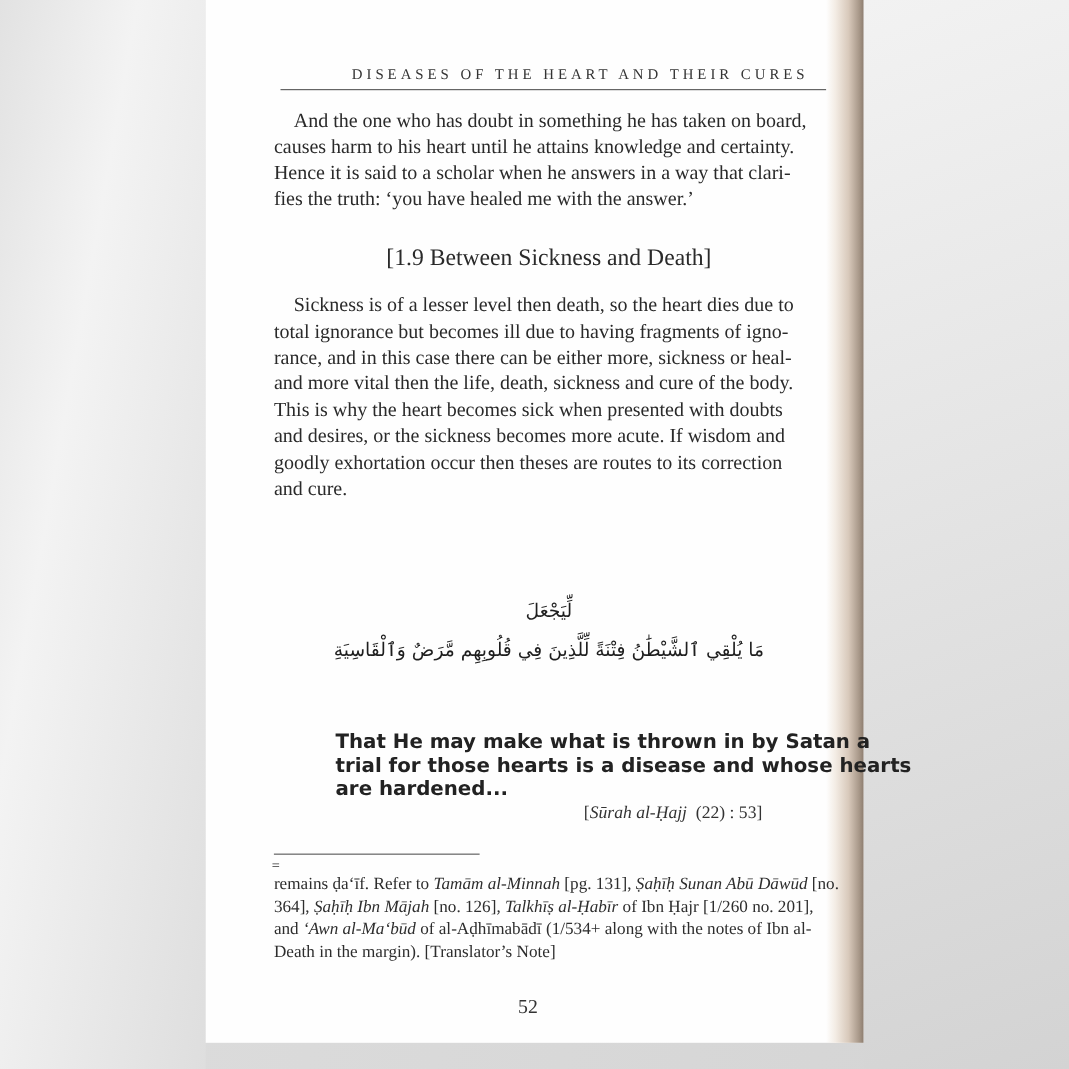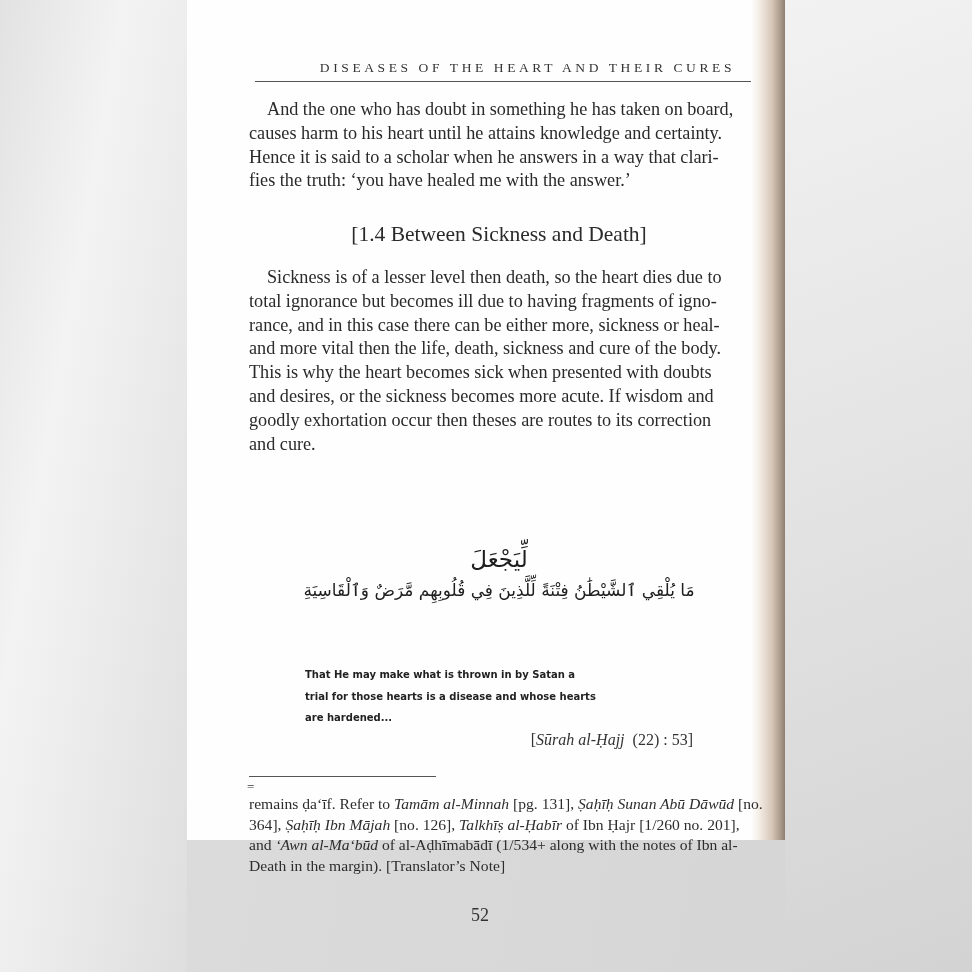--- a/index.html
+++ b/index.html
@@ -9,21 +9,21 @@
     }
     .bg-right {
       position: absolute; left: 785px; top: 0; width: 187px; height: 972px;
       background: linear-gradient(160deg, #f2f2f2 0%, #e6e6e6 40%, #d3d3d3 100%);
     }
     .bg-left {
       position: absolute; left: 0; top: 0; width: 187px; height: 972px;
       background: linear-gradient(100deg, #e2e2e2 0%, #f3f3f3 35%, #dedede 100%);
     }
     .page {
-      position: absolute; left: 187px; top: 0; width: 598px; height: 840px;
+      position: absolute; left: 187px; top: 0; width: 598px; height: 948px;
       background: #fefefe;
       font-family: "Liberation Serif", "DejaVu Serif", serif;
       color: #2a2a2a;
     }
     .gutter {
       position: absolute; right: 0; top: 0; width: 34px; height: 100%;
       background: linear-gradient(90deg, rgba(255,255,255,0) 0%, #f3ece4 25%, #d8c9bb 60%, #a89889 88%, #8e7e70 100%);
     }
     .running-head {
       position: absolute; left: 68px; top: 60px; width: 480px;
@@ -45,26 +45,26 @@
       font-size: 21.5px;
     }
     .p2 { top: 266px; }
     .allah-says {
       position: absolute; left: 80px; top: 505px; font-size: 18.2px;
     }
     .arabic {
       position: absolute; left: 62px; width: 500px; text-align: center;
       font-family: "DejaVu Sans", sans-serif; color: #1e1e1e; direction: rtl;
     }
-    .ar1 { top: 546px; font-size: 23px; }
+    .ar1 { top: 546px; font-size: 17px; }
     .ar2 { top: 580px; font-size: 17px; }
     .ar3 { top: 614px; font-size: 17px; }
     .translation {
       position: absolute; left: 118px; top: 664px; width: 390px;
-      font-family: "DejaVu Sans", sans-serif; font-weight: bold; font-size: 10px;
+      font-family: "DejaVu Sans", sans-serif; font-weight: bold; font-size: 18px;
       line-height: 21.5px; color: #222;
     }
     .citation {
       position: absolute; left: 340px; top: 731px; width: 166px; text-align: right;
       font-size: 16px; color: #333;
     }
     .citation i { font-style: italic; }
     .fn-rule {
       position: absolute; left: 62px; top: 776px; width: 187px; height: 1px; background: #555;
     }
@@ -93,21 +93,21 @@
   <div class="running-head">DISEASES OF THE HEART AND THEIR CURES</div>
   <div class="head-rule"></div>
 
   <div class="para p1">
     <span class="line indent" style="text-indent:18px">And the one who has doubt in something he has taken on board,</span>
     <span class="line">causes harm to his heart until he attains knowledge and certainty.</span>
     <span class="line">Hence it is said to a scholar when he answers in a way that clari-</span>
     <span class="line">fies the truth: ‘you have healed me with the answer.’</span>
   </div>
 
-  <div class="section-heading">[1.4  Between Sickness and Death]</div>
+  <div class="section-heading">[1.9  Between Sickness and Death]</div>
 
   <div class="para p2">
     <span class="line" style="text-indent:18px">Sickness is of a lesser level then death, so the heart dies due to</span>
     <span class="line">total ignorance but becomes ill due to having fragments of igno-</span>
     <span class="line">rance, and in this case there can be either more, sickness or heal-</span>
     <span class="line">and more vital then the life, death, sickness and cure of the body.</span>
     <span class="line">This is why the heart becomes sick when presented with doubts</span>
     <span class="line">and desires, or the sickness becomes more acute. If wisdom and</span>
     <span class="line">goodly exhortation occur then theses are routes to its correction</span>
     <span class="line">and cure.</span>

